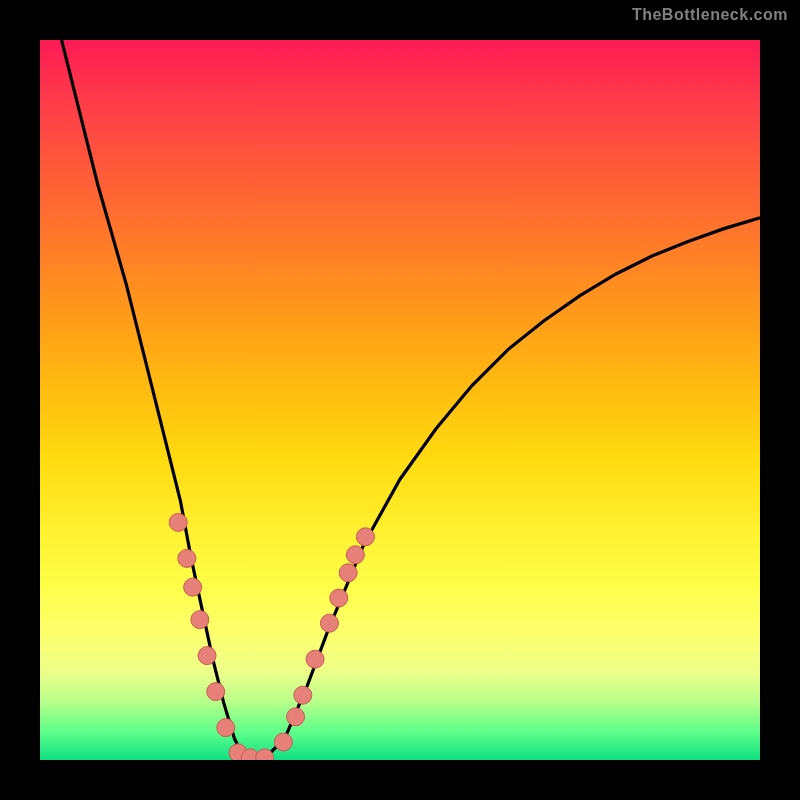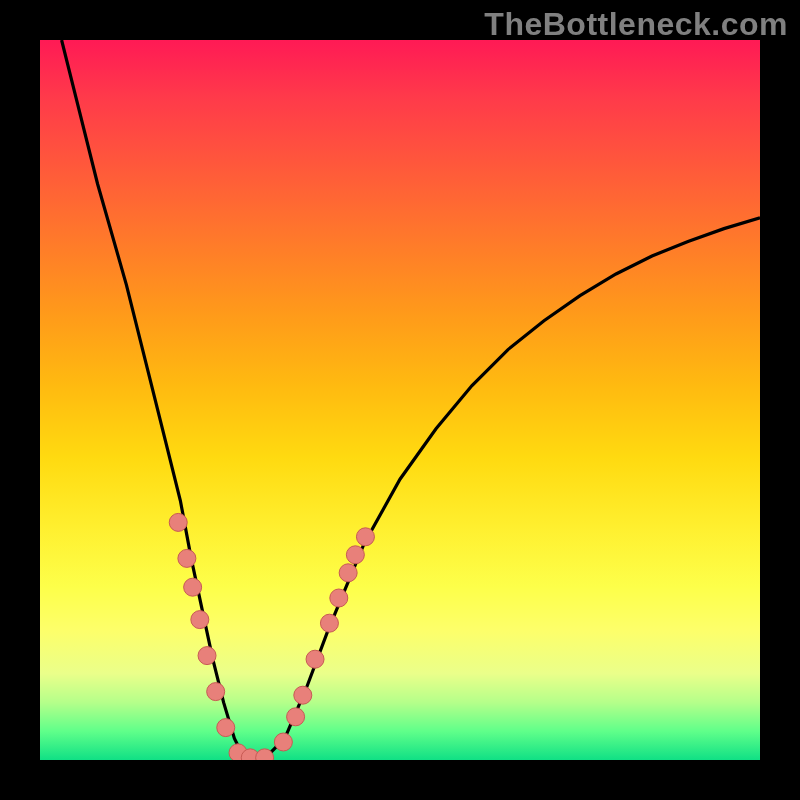--- a/index.html
+++ b/index.html
@@ -36,21 +36,21 @@
       #eaff8a 88%,
       #b5ff8a 92%,
       #60ff8a 96%,
       #10e085 100%);
   }
   .watermark {
     position: absolute;
     top: 6px;
     right: 12px;
     font-family: Arial, Helvetica, sans-serif;
-    font-size: 32px;
+    font-size: 16px;
     font-weight: 600;
     color: #808080;
     letter-spacing: 0.5px;
     user-select: none;
   }
   svg.curve {
     position: absolute;
     left: 0;
     top: 0;
     width: 720px;

